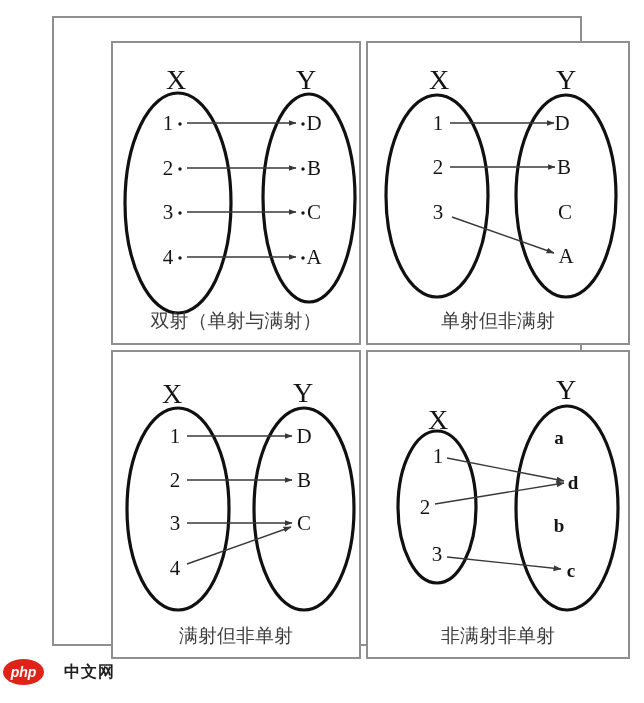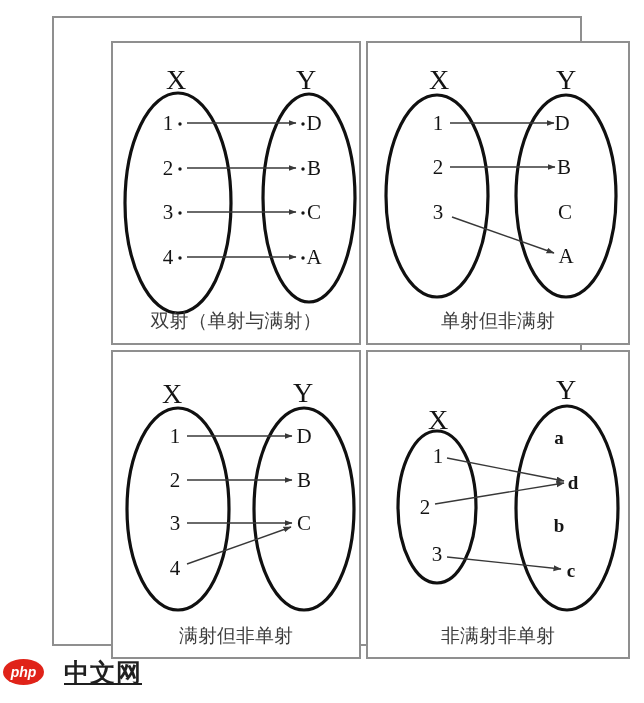--- a/index.html
+++ b/index.html
@@ -35,23 +35,22 @@
     position:absolute;left:3px;top:658px;height:28px;
     display:flex;align-items:center;gap:20px;justify-content:center;
   }
   .logo-oval{
     display:flex;align-items:center;justify-content:center;
     width:41px;height:26px;border-radius:50%;
     color:#ffffff;font-style:italic;font-weight:bold;font-size:14px;
     font-family:"Liberation Sans","DejaVu Sans",sans-serif;
   }
   .logo-site{
-    font-size:25px;font-weight:bold;letter-spacing:1px;
+    font-size:16px;font-weight:bold;letter-spacing:1px;
     font-family:"Liberation Sans","DejaVu Sans",sans-serif;
-    text-decoration:underline;
   }
 </style>
 </head>
 <body>
 
 <div class="canvas" style="background: rgb(255, 255, 255);">
   <div class="outer-frame" id="frame" style="left: 52px; top: 16px; width: 526px; height: 626px; border-color: rgb(143, 143, 143);">
       <div class="panel" style="left: 57px; top: 23px; width: 250px; height: 304px; border-color: rgb(143, 143, 143);">
         <svg width="246" height="300" viewBox="0 0 246 300">
           <defs>

